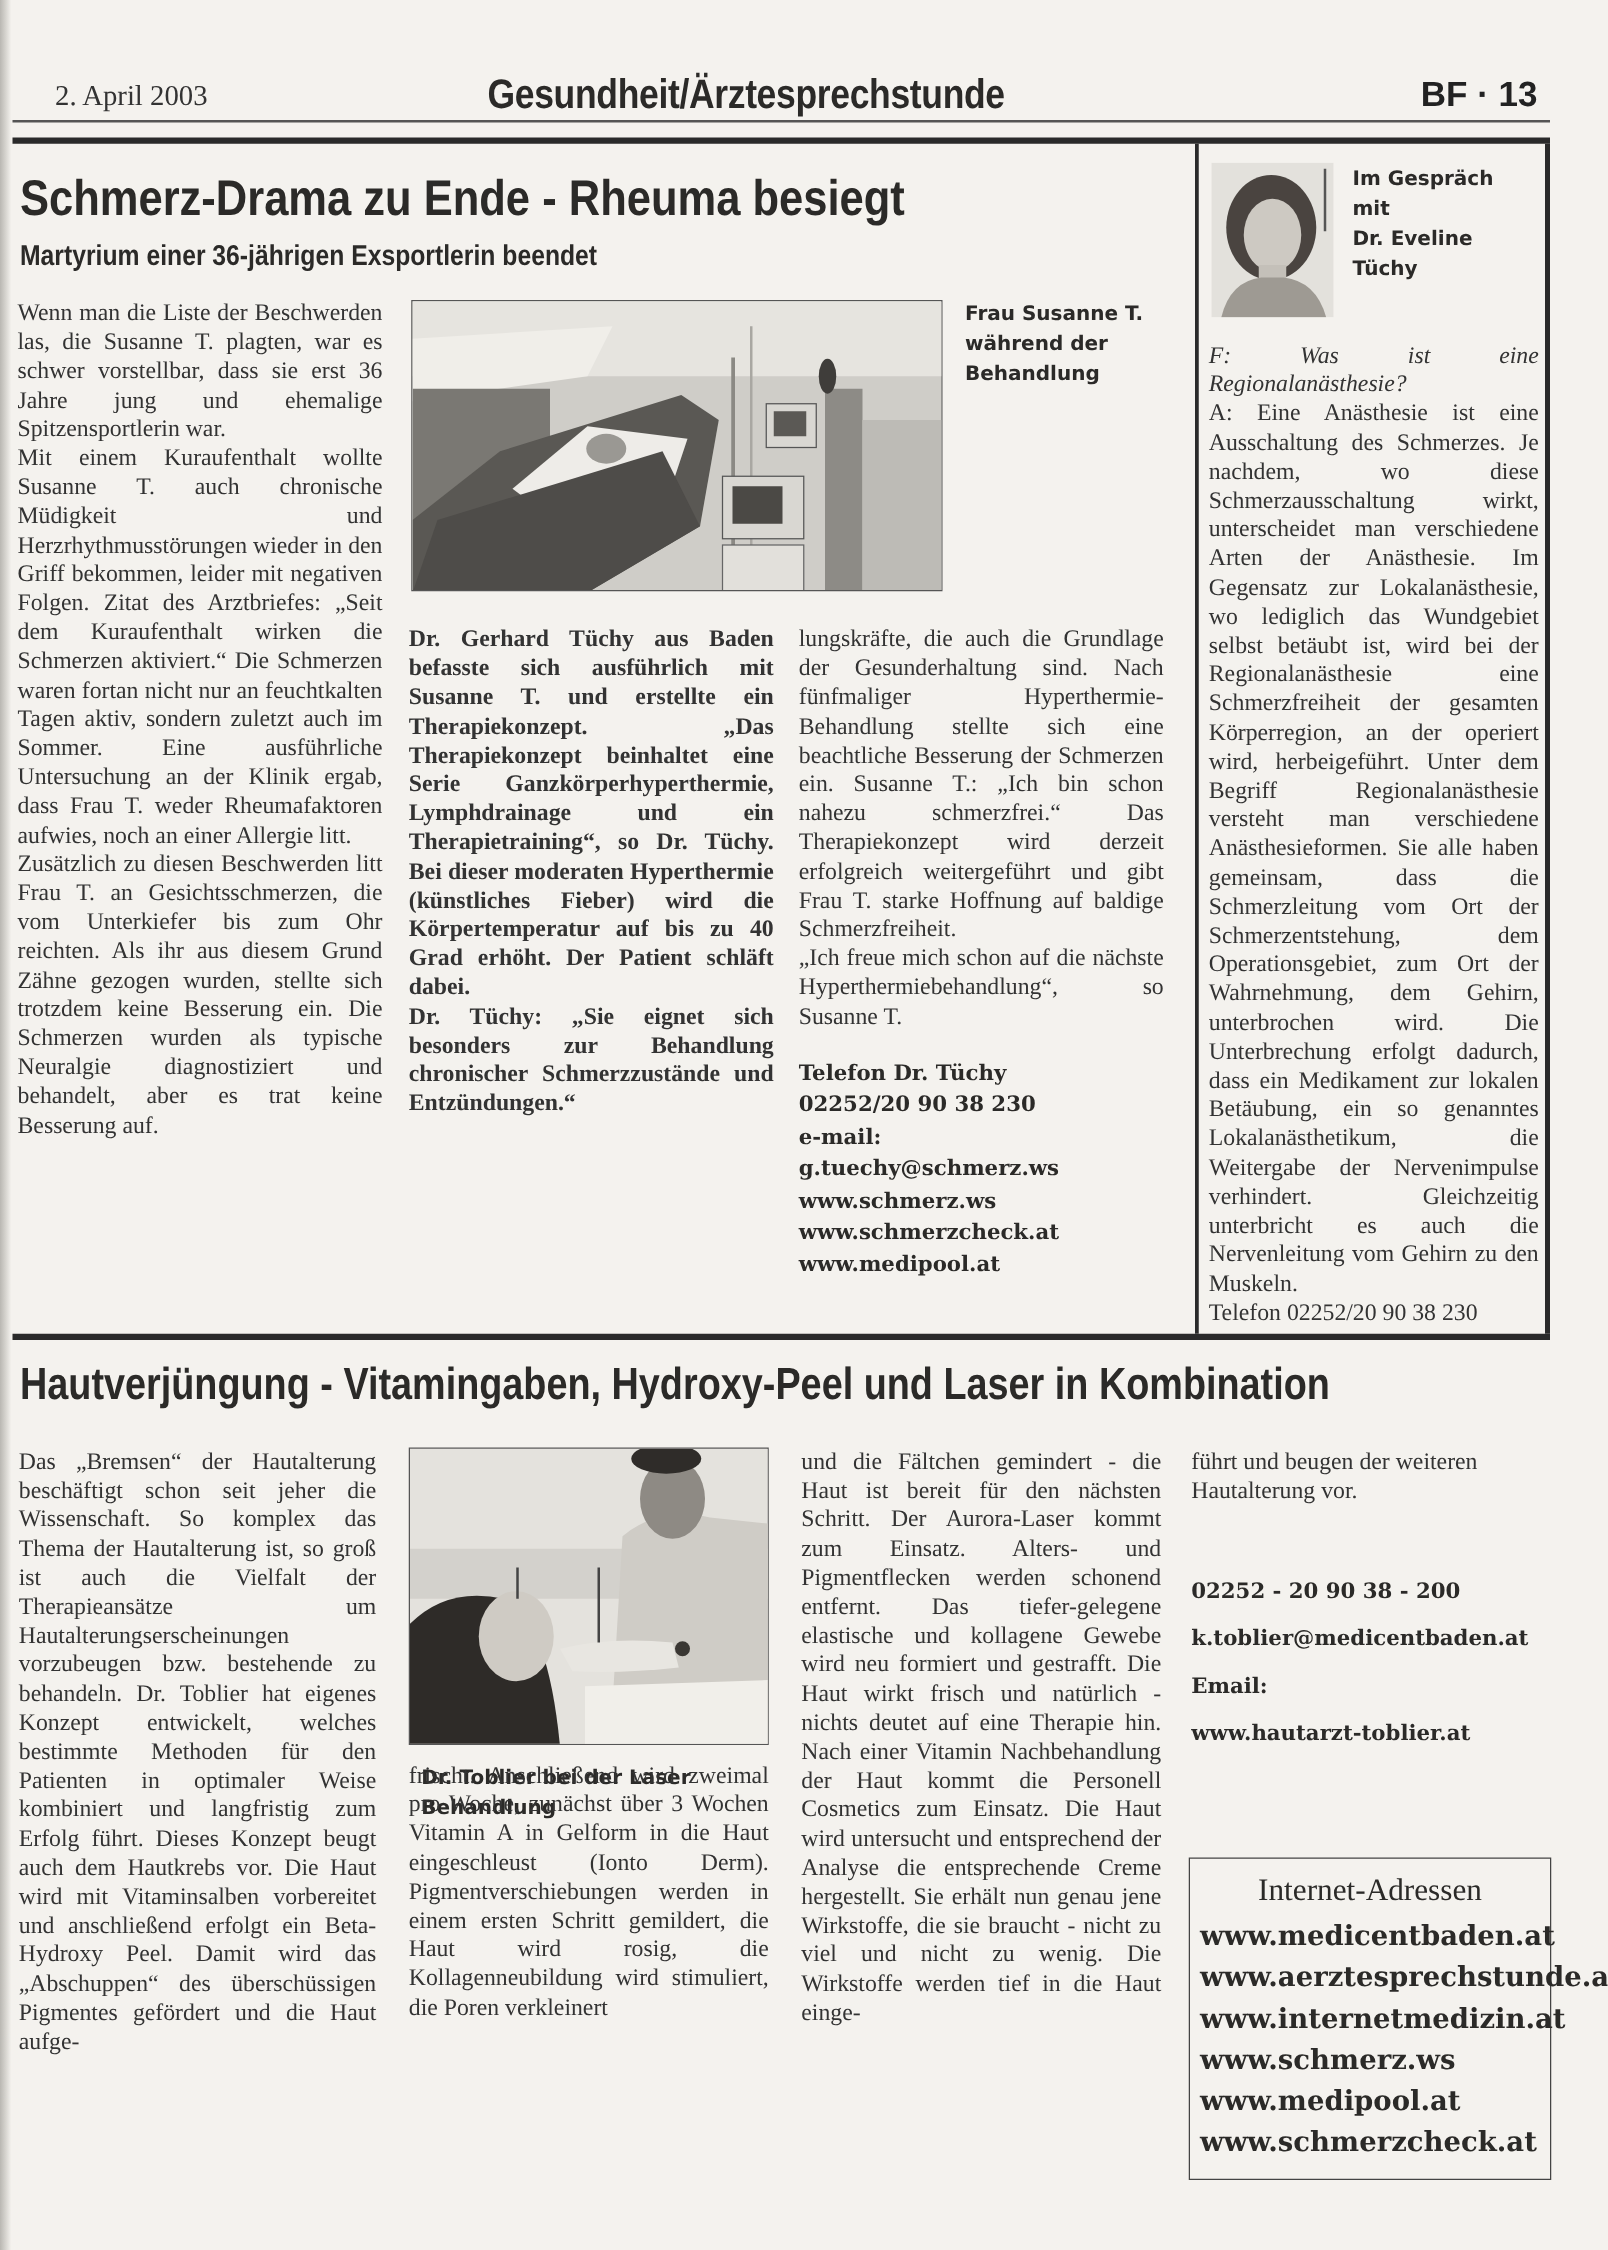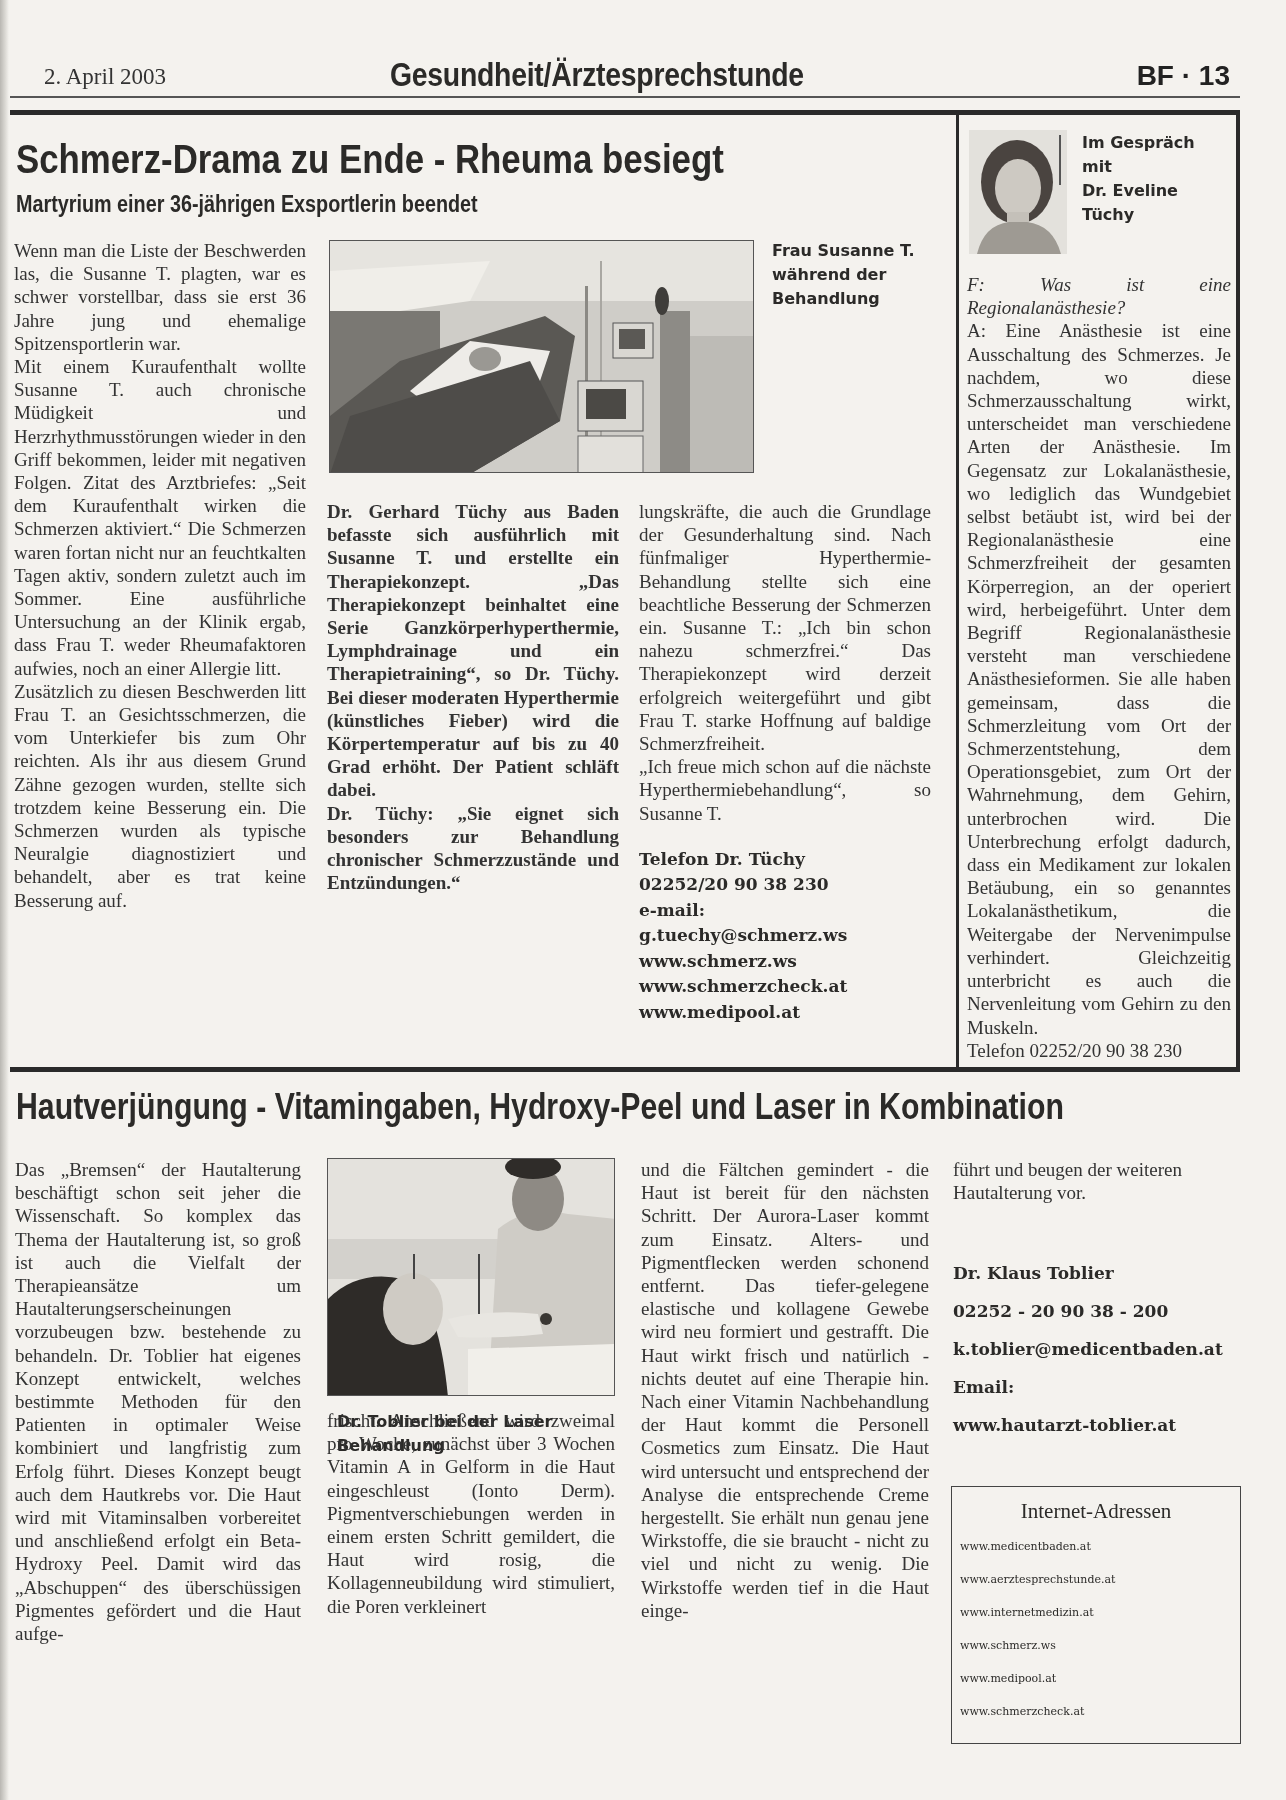--- a/index.html
+++ b/index.html
@@ -92,26 +92,26 @@
       font-family: "Liberation Sans", sans-serif; font-weight: bold;
       font-size: 36px; color: #2b2a28; white-space: nowrap;
       transform: scaleX(0.84); transform-origin: left center;
     }
     .links-box {
       position: absolute; left: 951px; top: 1486px; width: 290px; height: 258px;
       border: 1.5px solid #444;
     }
     .links-title {
       text-align: center; margin-top: 12px;
-      font-family: "Liberation Serif", serif; font-size: 21px; color: #2b2a28;
+      font-family: "Liberation Serif", serif; font-size: 25px; color: #2b2a28;
     }
     .links-list { list-style: none; margin: 6px 0 0 8px; }
     .links-list li {
-      font-family: "DejaVu Serif", serif; font-weight: normal;
-      font-size: 11px; line-height: 33px; color: #2b2a28; white-space: nowrap;
+      font-family: "DejaVu Serif", serif; font-weight: bold;
+      font-size: 22px; line-height: 33px; color: #2b2a28; white-space: nowrap;
     }
     .toblier-contact {
       position: absolute; left: 953px; top: 1254px; width: 290px;
       font-family: "DejaVu Serif", serif; font-weight: bold;
       font-size: 17px; color: #2b2a28;
     }
     .toblier-contact div { height: 38px; line-height: 38px; white-space: nowrap; }
     svg { display: block; }
   </style>
 </head>
@@ -243,21 +243,20 @@
 
 <div class="col" style="left:641px; top:1158px; width:288px;">
   <p>und die Fältchen gemindert - die Haut ist bereit für den nächsten Schritt. Der Aurora-Laser kommt zum Einsatz. Alters- und Pigmentflecken werden schonend entfernt. Das tiefer-gelegene elastische und kollagene Gewebe wird neu formiert und gestrafft. Die Haut wirkt frisch und natürlich - nichts deutet auf eine Therapie hin. Nach einer Vitamin Nachbehandlung der Haut kommt die Personell Cosmetics zum Einsatz. Die Haut wird untersucht und entsprechend der Analyse die entsprechende Creme hergestellt. Sie erhält nun genau jene Wirkstoffe, die sie braucht - nicht zu viel und nicht zu wenig. Die Wirkstoffe werden tief in die Haut einge-</p>
 </div>
 
 <div class="col" style="left:953px; top:1158px; width:290px; text-align:left;">
   <p>führt und beugen der weiteren Hautalterung vor.</p>
 </div>
 
 <div class="toblier-contact">
-  <div>Dr. Klaus Toblier</div>
   <div>02252 - 20 90 38 - 200</div>
   <div>k.toblier@medicentbaden.at</div>
   <div>Email:</div>
   <div>www.hautarzt-toblier.at</div>
 </div>
 
 <div class="links-box">
   <div class="links-title">Internet-Adressen</div>
   <ul class="links-list">
     <li>www.medicentbaden.at</li>

